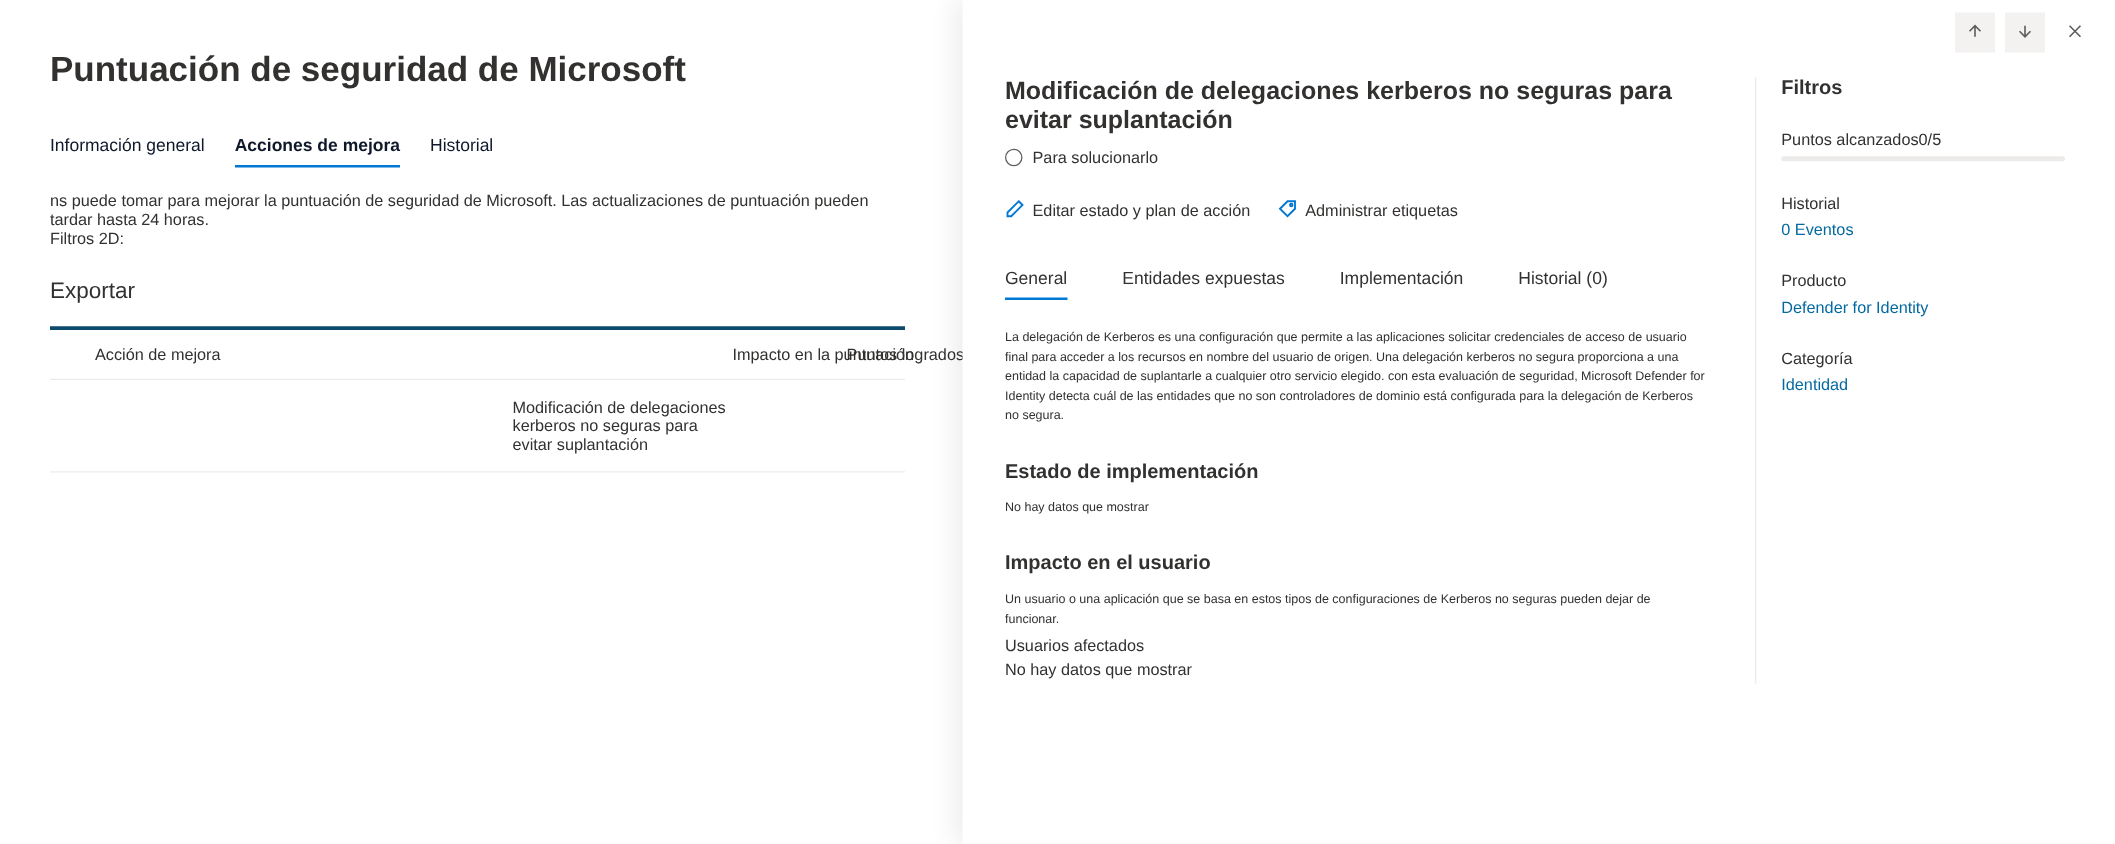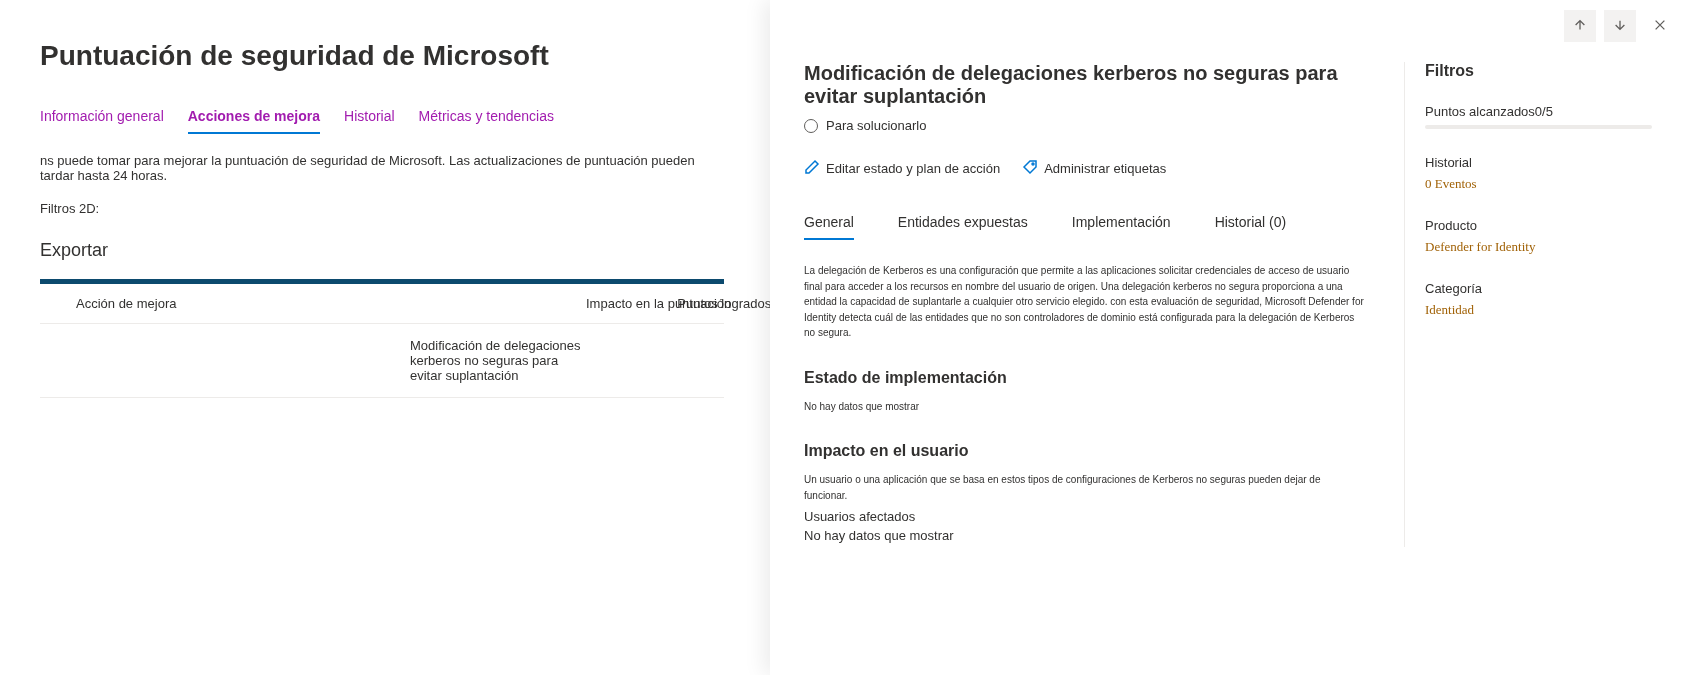--- a/index.html
+++ b/index.html
@@ -28,49 +28,48 @@
 .main-tabs {
   display: flex;
   gap: 24px;
   border-bottom: 1px solid transparent;
   margin-bottom: 18px;
 }
 .main-tab {
   padding: 8px 0 10px 0;
   cursor: pointer;
   font-size: 14px;
-  color: #a21caf;
+  color: #0f172a;
   position: relative;
 }
 .main-tab.selected {
   font-weight: 600;
 }
 .main-tab.selected::after {
   content: "";
   position: absolute;
   left: 0; right: 0; bottom: 0;
   height: 2px;
   background: #0078d4;
 }
 .desc-line {
   font-size: 13px;
   color: #323130;
-  margin-bottom: 18px;
 }
 .filters-line {
   font-size: 13px;
   margin-bottom: 18px;
 }
 .export-line {
   font-size: 18px;
   margin-bottom: 18px;
   padding-top: 6px;
 }
 .table-area {
-  border-top: 5px solid #0c4a6e;
+  border-top: 3px solid #0c4a6e;
 }
 .table-header {
   display: flex;
   padding: 12px 0;
   border-bottom: 1px solid #edebe9;
   font-size: 13px;
   color: #323130;
 }
 .col-action { flex: 0 0 550px; padding-left: 36px; }
 .col-impact { flex: 0 0 140px; white-space: nowrap; }
@@ -199,41 +198,39 @@
 }
 .detail-group { margin-bottom: 26px; }
 .detail-label {
   font-size: 13px;
   color: #323130;
   margin-bottom: 6px;
   display: flex;
 }
 .detail-value {
   font-size: 13px;
-  color: #a16207;
-  font-family: Liberation Serif, serif;
+  color: #0369a1;
 }
 .progress-bar {
   height: 4px;
   background: #edebe9;
   border-radius: 2px;
   margin-top: 4px;
 }
 </style>
 </head>
 <body>
 
 <div class="main-area">
   <h1 class="page-title">Puntuación de seguridad de Microsoft</h1>
 
   <div class="main-tabs">
     <div class="main-tab">Información general</div>
     <div class="main-tab selected">Acciones de mejora</div>
     <div class="main-tab">Historial</div>
-    <div class="main-tab">Métricas y tendencias</div>
   </div>
 
   <div class="desc-line">ns puede tomar para mejorar la puntuación de seguridad de Microsoft. Las actualizaciones de puntuación pueden tardar hasta 24 horas.</div>
   <div class="filters-line">Filtros 2D:</div>
   <div class="export-line">Exportar</div>
 
   <div class="table-area">
     <div class="table-header">
       <div class="col-action">Acción de mejora</div>
       <div class="col-impact" style="margin-left:-4px">Impacto en la puntuación</div>

